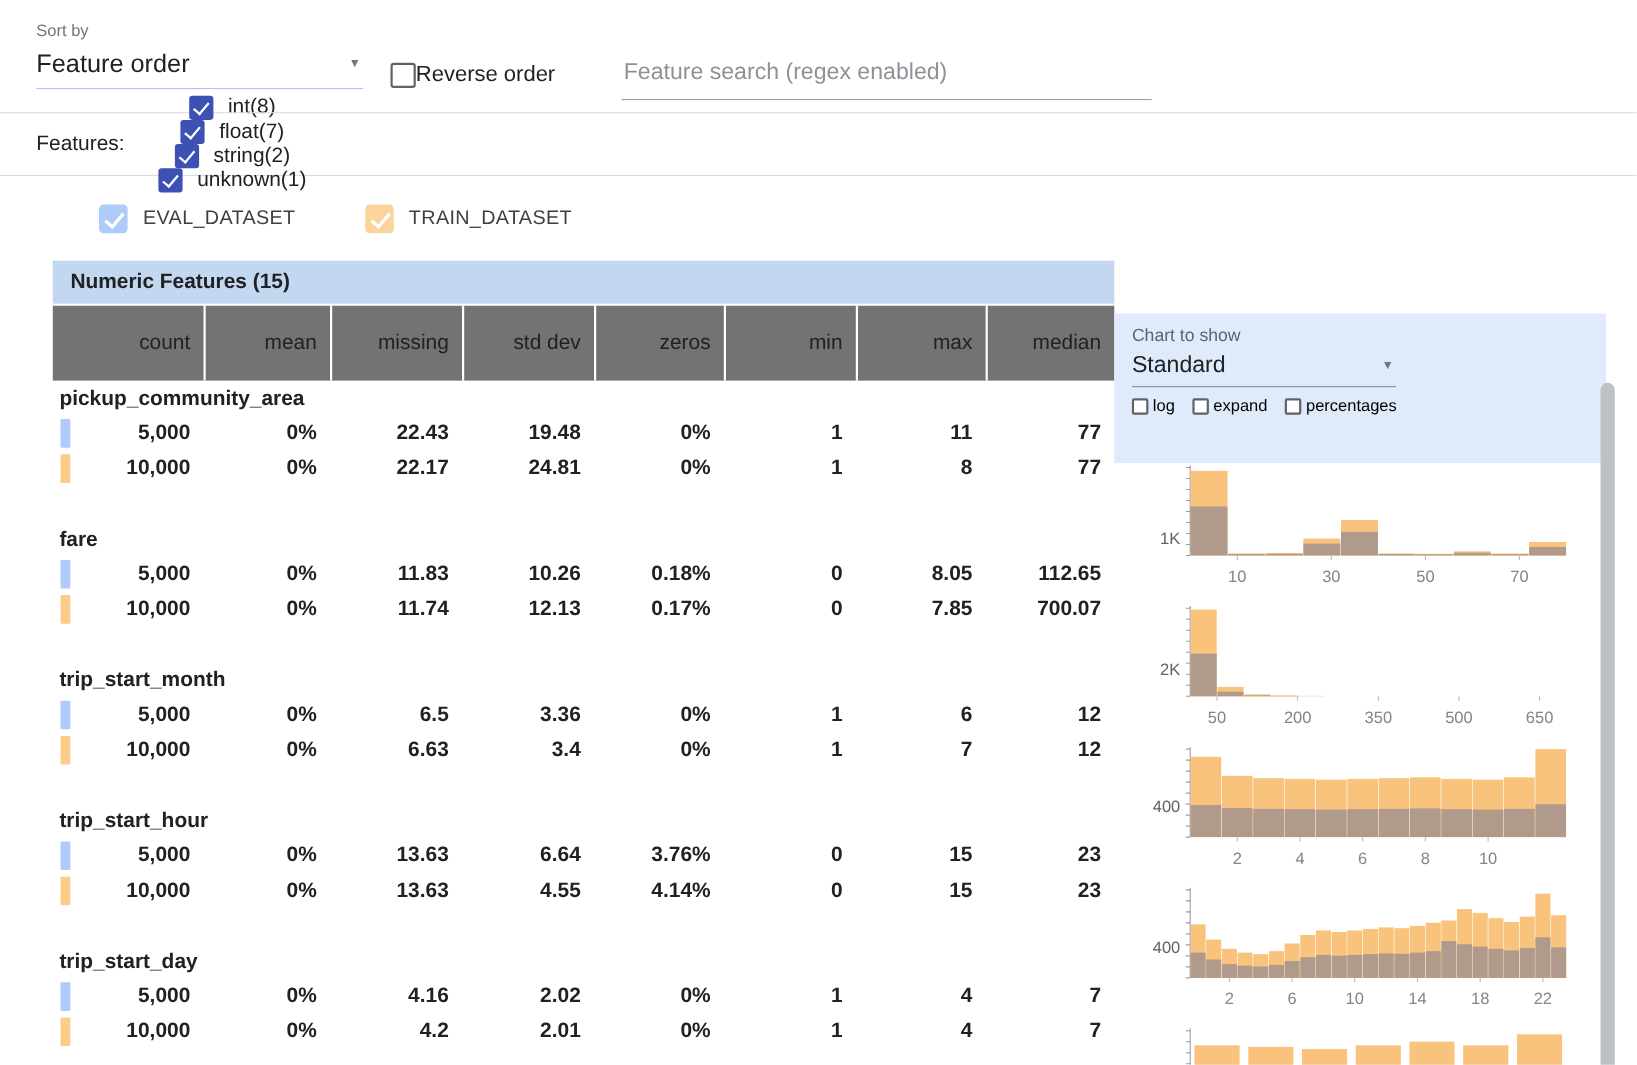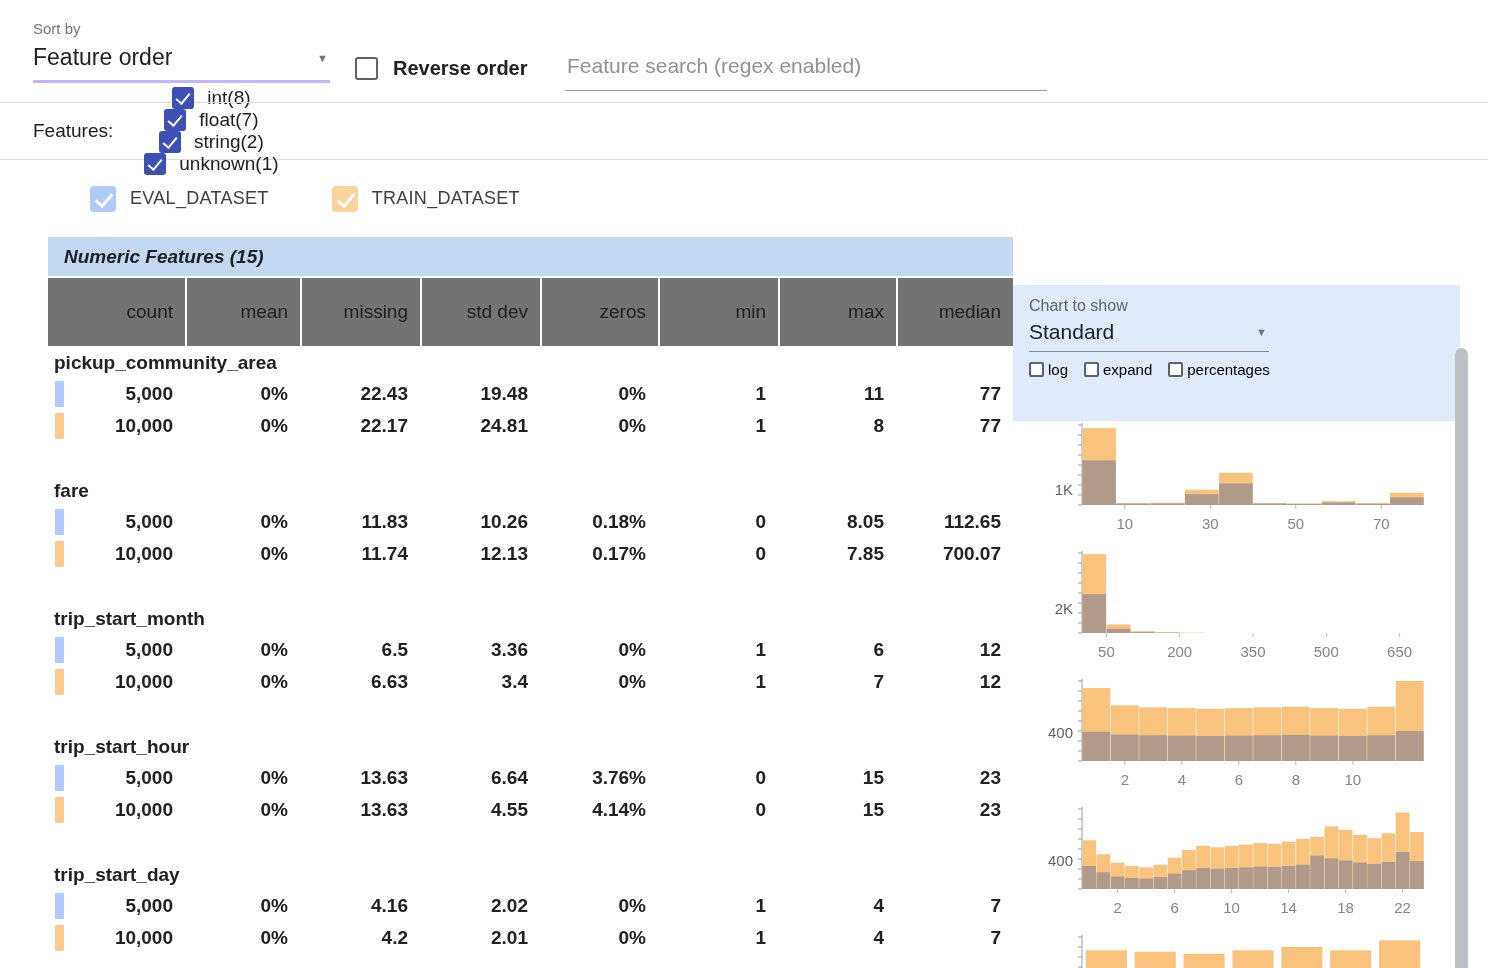--- a/index.html
+++ b/index.html
@@ -8,23 +8,23 @@
     width:1488px; height:968px; overflow:hidden; background:#fff;
     font-family:"Liberation Sans", sans-serif; color:#202124;
   }
   .app { position:relative; width:1488px; height:968px; }
 
   
   .topbar { position:relative; height:103px; border-bottom:1px solid #dadce0; }
   .sortby { position:absolute; left:33px; top:20px; width:297px; }
   .sortby-label { font-size:15px; color:#757575; }
   .sortby-select { display:flex; justify-content:space-between; align-items:center;
-    border-bottom:3px solid #c4b5fd; padding:7px 2px 9px 0; font-size:23px; cursor:pointer; }
+    border-bottom:1px solid #c4b5fd; padding:7px 2px 9px 0; font-size:23px; cursor:pointer; }
   .arrow { color:#757575; font-size:11px; }
-  .reverse { position:absolute; left:355px; top:57px; display:flex; align-items:center; gap:15px; font-size:20px; cursor:pointer;font-weight:bold; }
+  .reverse { position:absolute; left:355px; top:57px; display:flex; align-items:center; font-size:20px; cursor:pointer; }
   .search { position:absolute; left:565px; top:54px; width:482px; border:none; outline:none;
     border-bottom:1px solid #9e9e9e; font-size:21px; padding:0 0 12px 2px; background:transparent;
     font-family:"Liberation Sans", sans-serif; color:#202124; }
   .search::placeholder { color:#8d9297; }
 
   
   .features-bar { height:57px; border-bottom:1px solid #dadce0; display:flex; align-items:center;
     padding-left:33px; font-size:19px; }
   .features-label { margin-right:31px; }
   .filter-wrap { display:flex; align-items:center;flex-direction:column; }
@@ -43,21 +43,21 @@
   .cb-outline { width:23px; height:23px; border:2px solid #5f6368; }
   .indigo { background:#3d51b5; }
   .checked::after { content:''; position:absolute; border:solid #fff; transform:rotate(40deg); }
   .cb-md.checked::after { left:7px; top:3px; width:6px; height:12px; border-width:0 2.5px 2.5px 0; }
   .cb-lg.checked::after { left:9px; top:4px; width:7px; height:14px; border-width:0 3px 3px 0; }
 
   
   .content { position:relative; height:731px; }
   .table-col { position:absolute; left:48px; top:0; width:965px; }
   .table-title { height:41px; background:#c3d8f0; display:flex; align-items:center;
-    padding-left:16px; font-weight:bold; font-size:19px; border-bottom:2px solid #fff;font-style:italic; }
+    padding-left:16px; font-weight:bold; font-size:19px; border-bottom:2px solid #fff; }
   .stat-grid { display:grid; grid-template-columns:137px 115px 120px 120px 118px 120px 118px 117px; }
   .col-headers { height:68px; background:#737373; }
   .col-head { display:flex; align-items:center; justify-content:flex-end; padding-right:12px;
     font-size:19px; border-left:2px solid #fff; }
   .col-head.first { border-left:none; }
   .feature-block { height:128px; padding-top:2px; }
   .feature-name { font-weight:bold; font-size:19px; padding-left:6px; height:30px;
     display:flex; align-items:center; }
   .stat-row { height:32px; }
   .cell { position:relative; display:flex; align-items:center; justify-content:flex-end;

